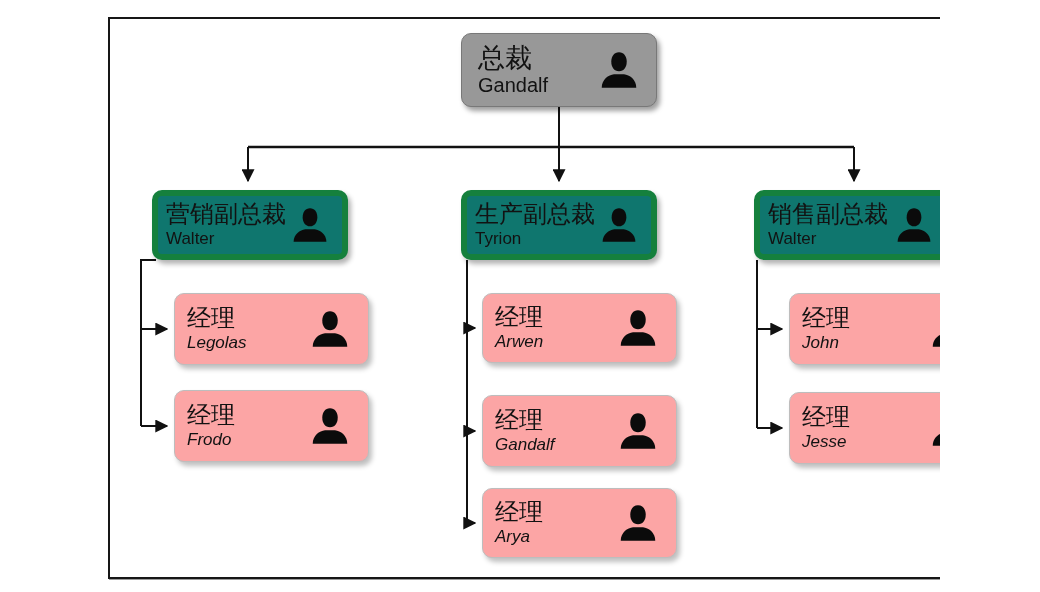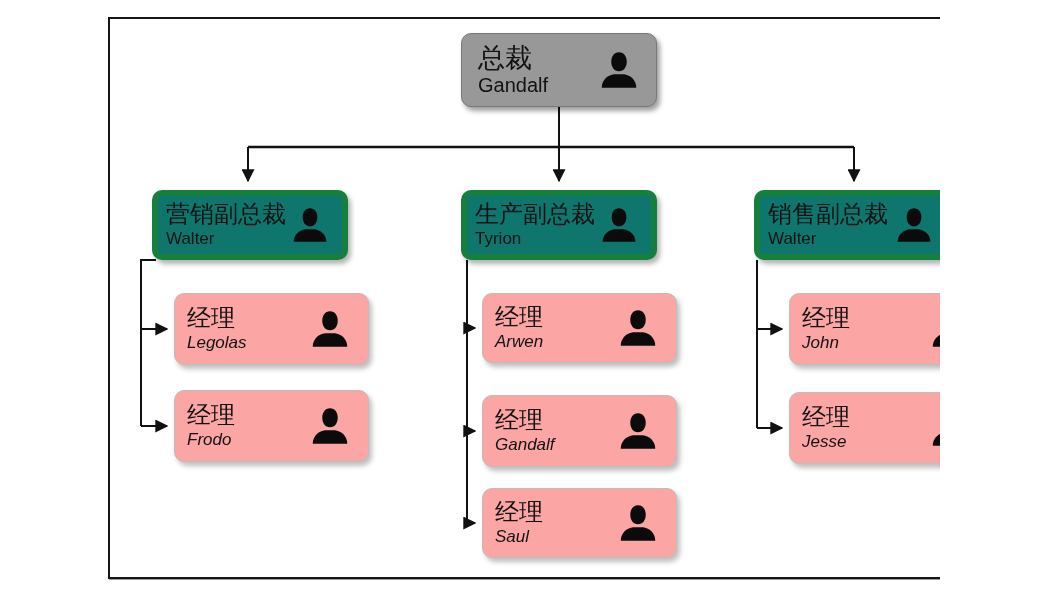--- a/index.html
+++ b/index.html
@@ -214,21 +214,21 @@
       <span class="name">Gandalf</span>
     </div>
     <svg class="icon" width="40" height="40" viewBox="0 0 44 44" fill="currentColor">
         <use href="#person"></use>
       </svg>
   </div>
 
   <div class="node lvl-manager" id="node-arya">
     <div class="txt">
       <span class="title">经理</span>
-      <span class="name">Saul</span>
+      <span class="name">Arya</span>
     </div>
     <svg class="icon" width="40" height="40" viewBox="0 0 44 44" fill="currentColor">
         <use href="#person"></use>
       </svg>
   </div>
 
   <div class="node lvl-manager" id="node-jesse">
     <div class="txt">
       <span class="title">经理</span>
       <span class="name">John</span>

